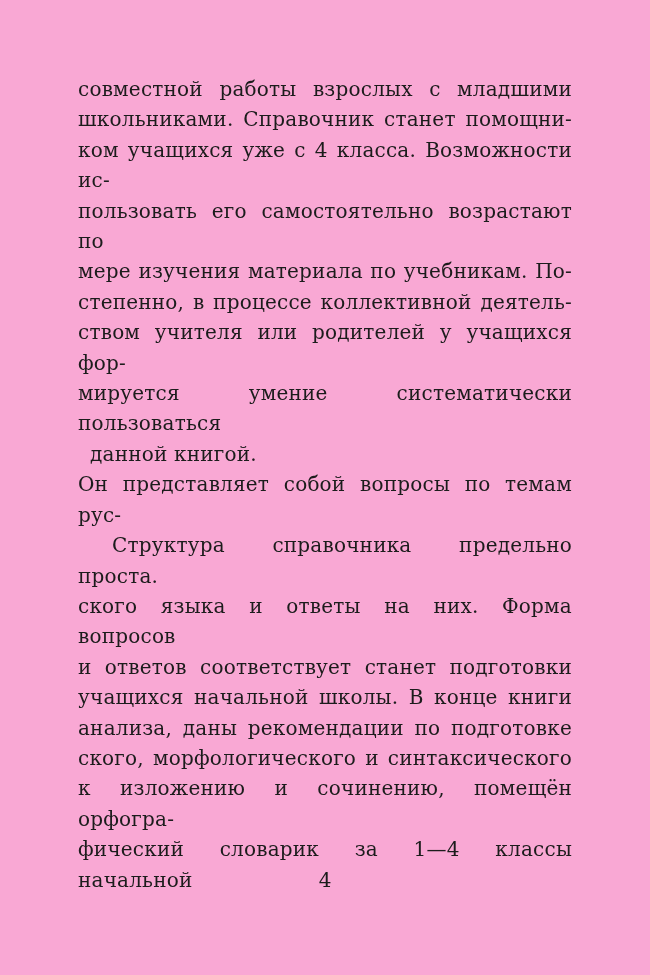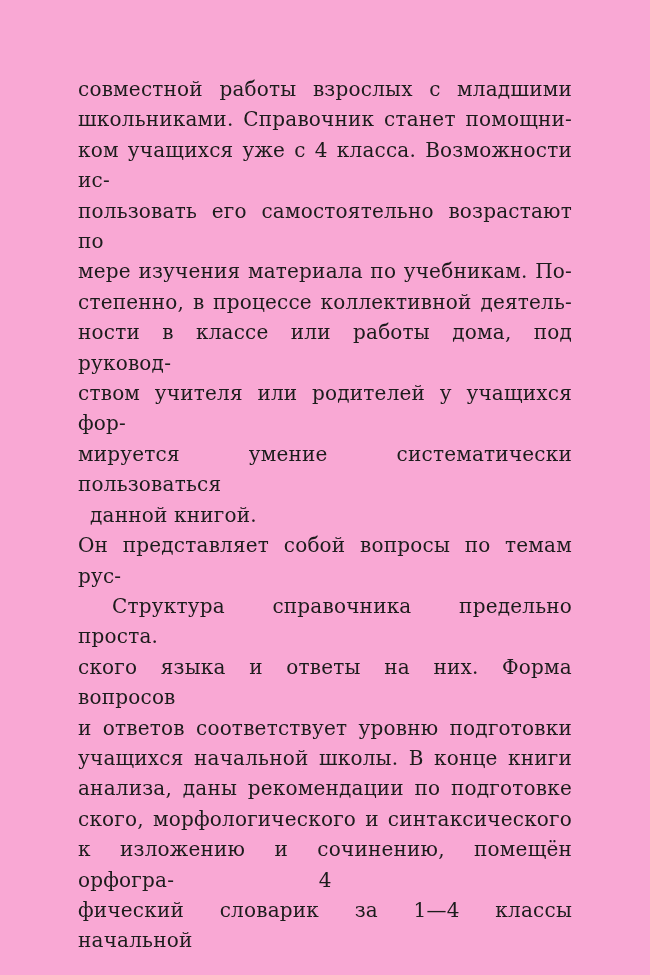--- a/index.html
+++ b/index.html
@@ -58,30 +58,29 @@
 
 <div class="page">
   <div class="text-block" id="text-block">
       <div class="para">
         <div class="line">совместной работы взрослых с младшими</div>
         <div class="line">школьниками. Справочник станет помощни-</div>
         <div class="line">ком учащихся уже с 4 класса. Возможности ис-</div>
         <div class="line">пользовать его самостоятельно возрастают по</div>
         <div class="line">мере изучения материала по учебникам. По-</div>
         <div class="line">степенно, в процессе коллективной деятель-</div>
-        <div class="line">ности в классе или работы дома, под руковод-</div>
         <div class="line">ством учителя или родителей у учащихся фор-</div>
         <div class="line">мируется умение систематически пользоваться</div>
         <div class="line para-end">данной книгой.</div>
       </div>
       <div class="para">
         <div class="line">Он представляет собой вопросы по темам рус-</div>
         <div class="line indent-first">Структура справочника предельно проста.</div>
         <div class="line">ского языка и ответы на них. Форма вопросов</div>
-        <div class="line">и ответов соответствует уровню подготовки</div>
+        <div class="line">и ответов соответствует станет подготовки</div>
         <div class="line">учащихся начальной школы. В конце книги</div>
         <div class="line">анализа, даны рекомендации по подготовке</div>
         <div class="line">ского, морфологического и синтаксического</div>
         <div class="line">к изложению и сочинению, помещён орфогра-</div>
         <div class="line">фический словарик за 1—4 классы начальной</div>
       </div>
     </div>
   <div class="page-number">4</div>
 </div>
 

